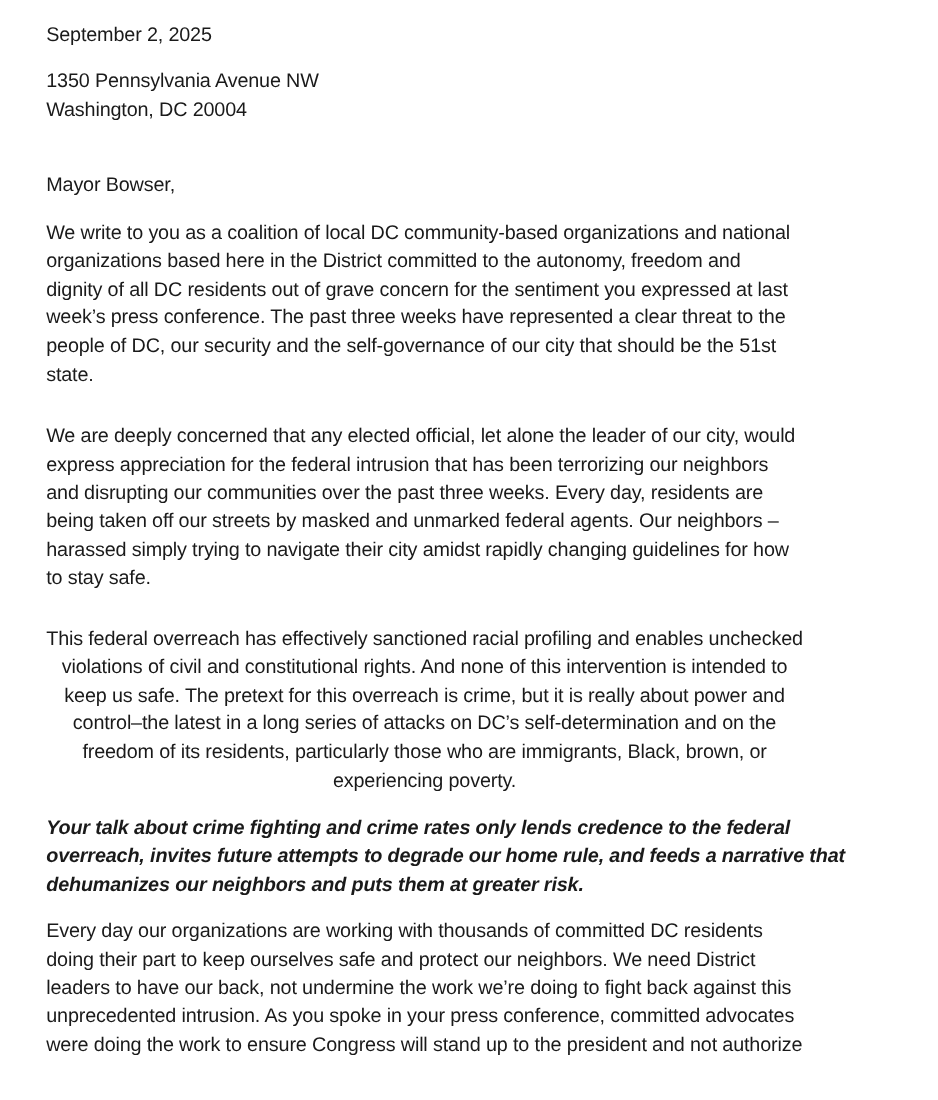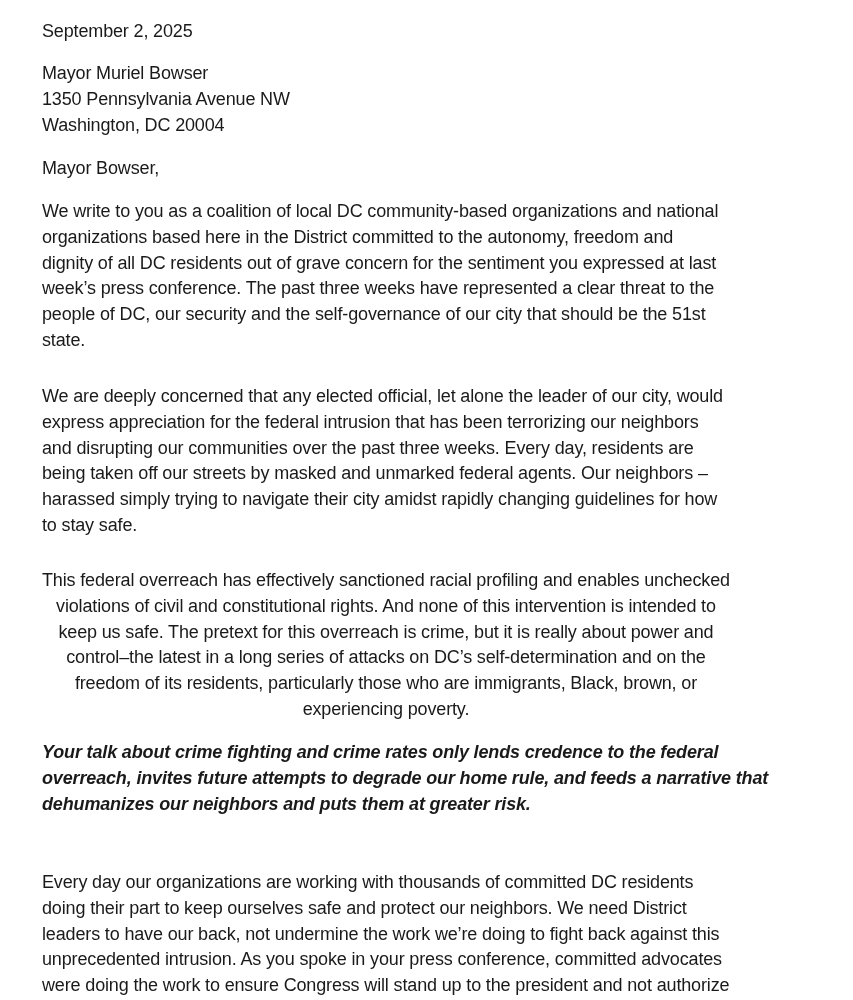--- a/index.html
+++ b/index.html
@@ -12,21 +12,20 @@
 </head>
 <body>
 
 <div class="page">
 
   <div class="block" style="top:19px;">
     <div class="line">September 2, 2025</div>
   </div>
 
   <div class="block" style="top:61px;">
-    <div class="line">Mayor Muriel Bowser</div>
     <div class="line">1350 Pennsylvania Avenue NW</div>
     <div class="line">Washington, DC 20004</div>
   </div>
 
   <div class="block" style="top:156px;text-align:center;">
     <div class="line">Mayor Bowser,</div>
   </div>
 
   <div class="block" style="top:199px;">
     <div class="line">We write to you as a coalition of local DC community-based organizations and national</div>
@@ -54,21 +53,21 @@
     <div class="line">freedom of its residents, particularly those who are immigrants, Black, brown, or</div>
     <div class="line">experiencing poverty.</div>
   </div>
 
   <div class="block italic" style="top:740px;">
     <div class="line">Your talk about crime fighting and crime rates only lends credence to the federal</div>
     <div class="line">overreach, invites future attempts to degrade our home rule, and feeds a narrative that</div>
     <div class="line">dehumanizes our neighbors and puts them at greater risk.</div>
   </div>
 
-  <div class="block" style="top:834px;margin-top:36px;">
+  <div class="block" style="top:834px;">
     <div class="line">Every day our organizations are working with thousands of committed DC residents</div>
     <div class="line">doing their part to keep ourselves safe and protect our neighbors. We need District</div>
     <div class="line">leaders to have our back, not undermine the work we’re doing to fight back against this</div>
     <div class="line">unprecedented intrusion. As you spoke in your press conference, committed advocates</div>
     <div class="line">were doing the work to ensure Congress will stand up to the president and not authorize</div>
   </div>
 
 </div>
 
 </body></html>

